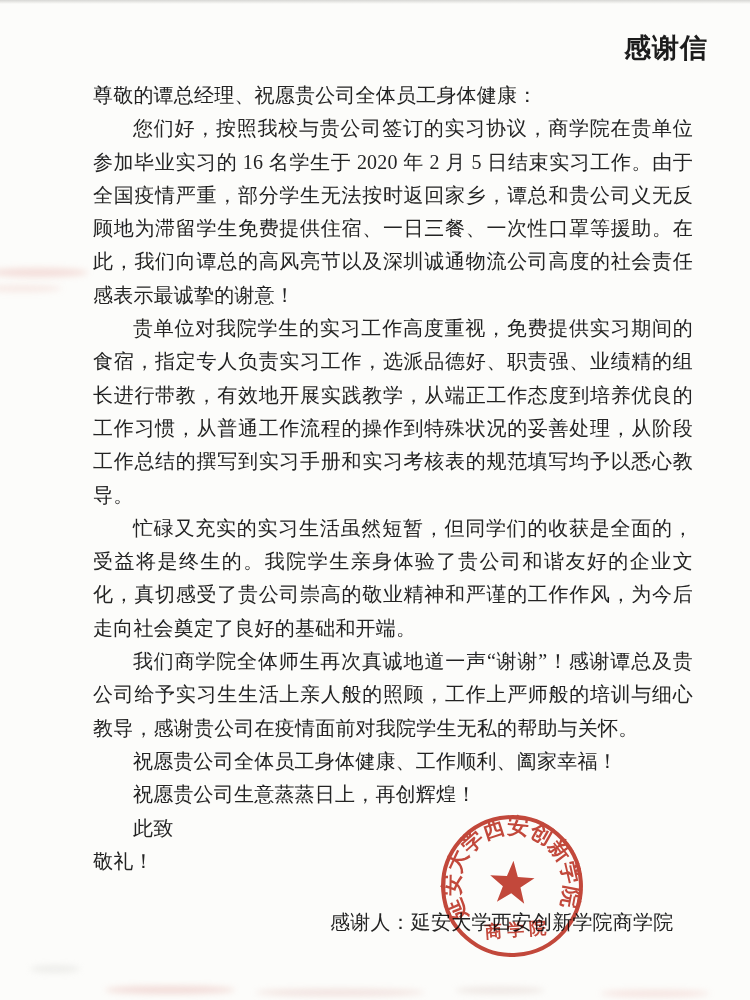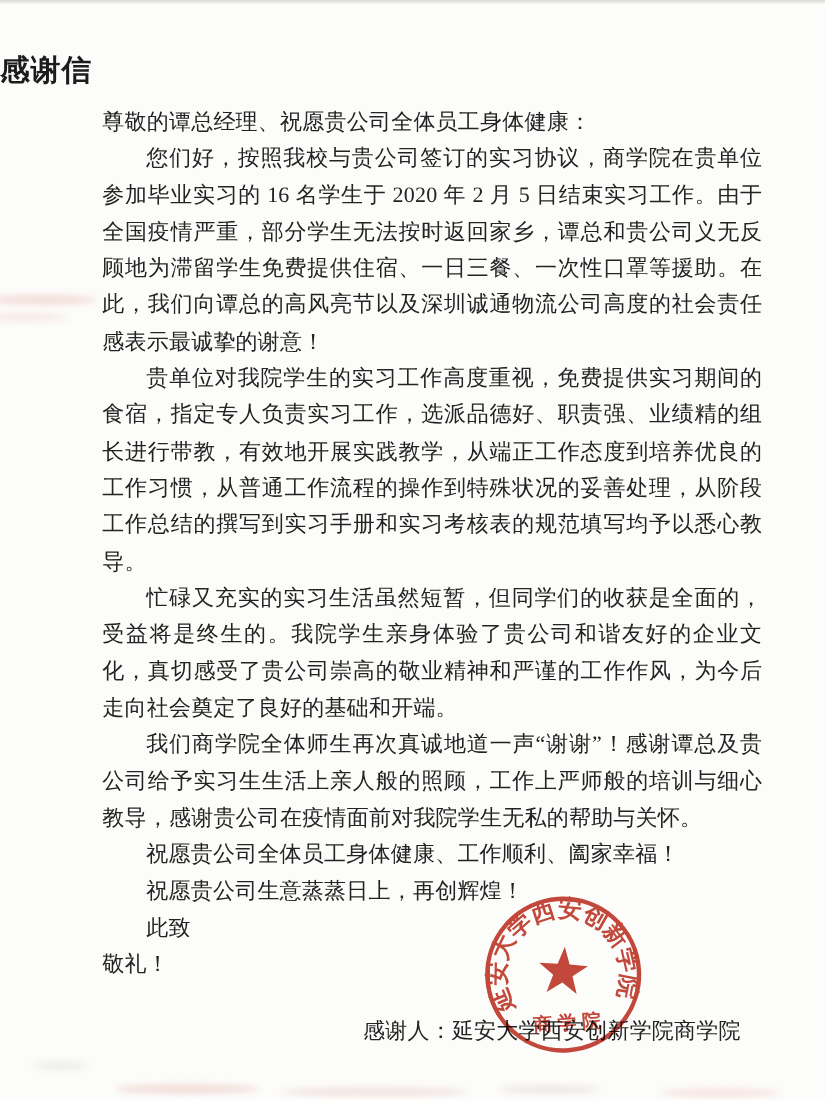--- a/index.html
+++ b/index.html
@@ -13,23 +13,22 @@
     font-family: "Liberation Serif", "DejaVu Serif", serif;
     color: #232323;
   }
   .top-edge {
     position: absolute; top: 0; left: 0; right: 0; height: 4px;
     background: linear-gradient(180deg, rgba(130,130,125,0.30), rgba(130,130,125,0));
     pointer-events: none;
   }
   .title-row {
     padding-top: 30px;
-    padding-right: 24px;  
-    text-align: left;
-    margin-top: 16px;
+    padding-right: 42px;  
+    text-align: right;
   }
   .title {
     display: inline-block;
     margin: 0;
     font-size: 27px;
     font-weight: 700;
     letter-spacing: 1px;
     color: #1c1c1c;
   }
   .letter-body {

